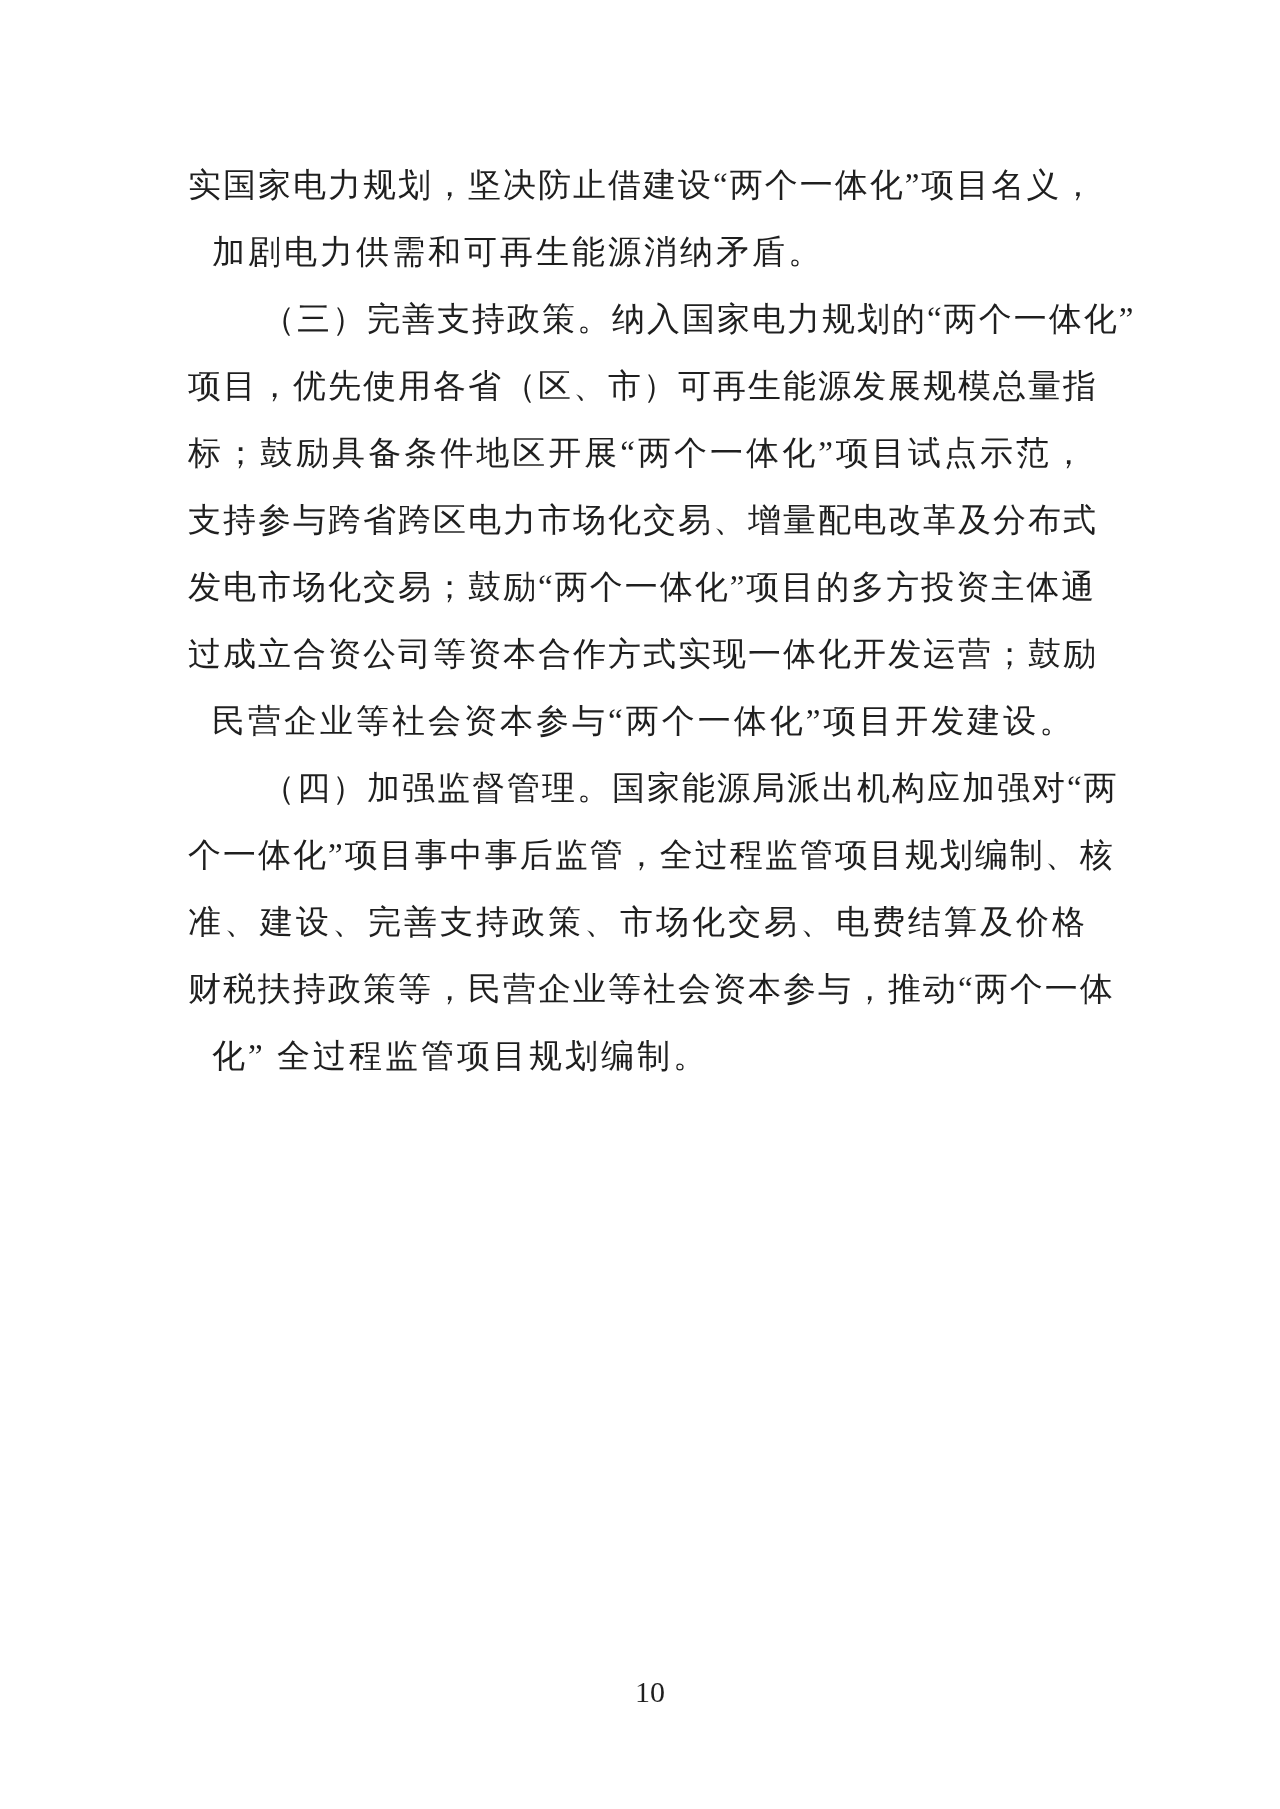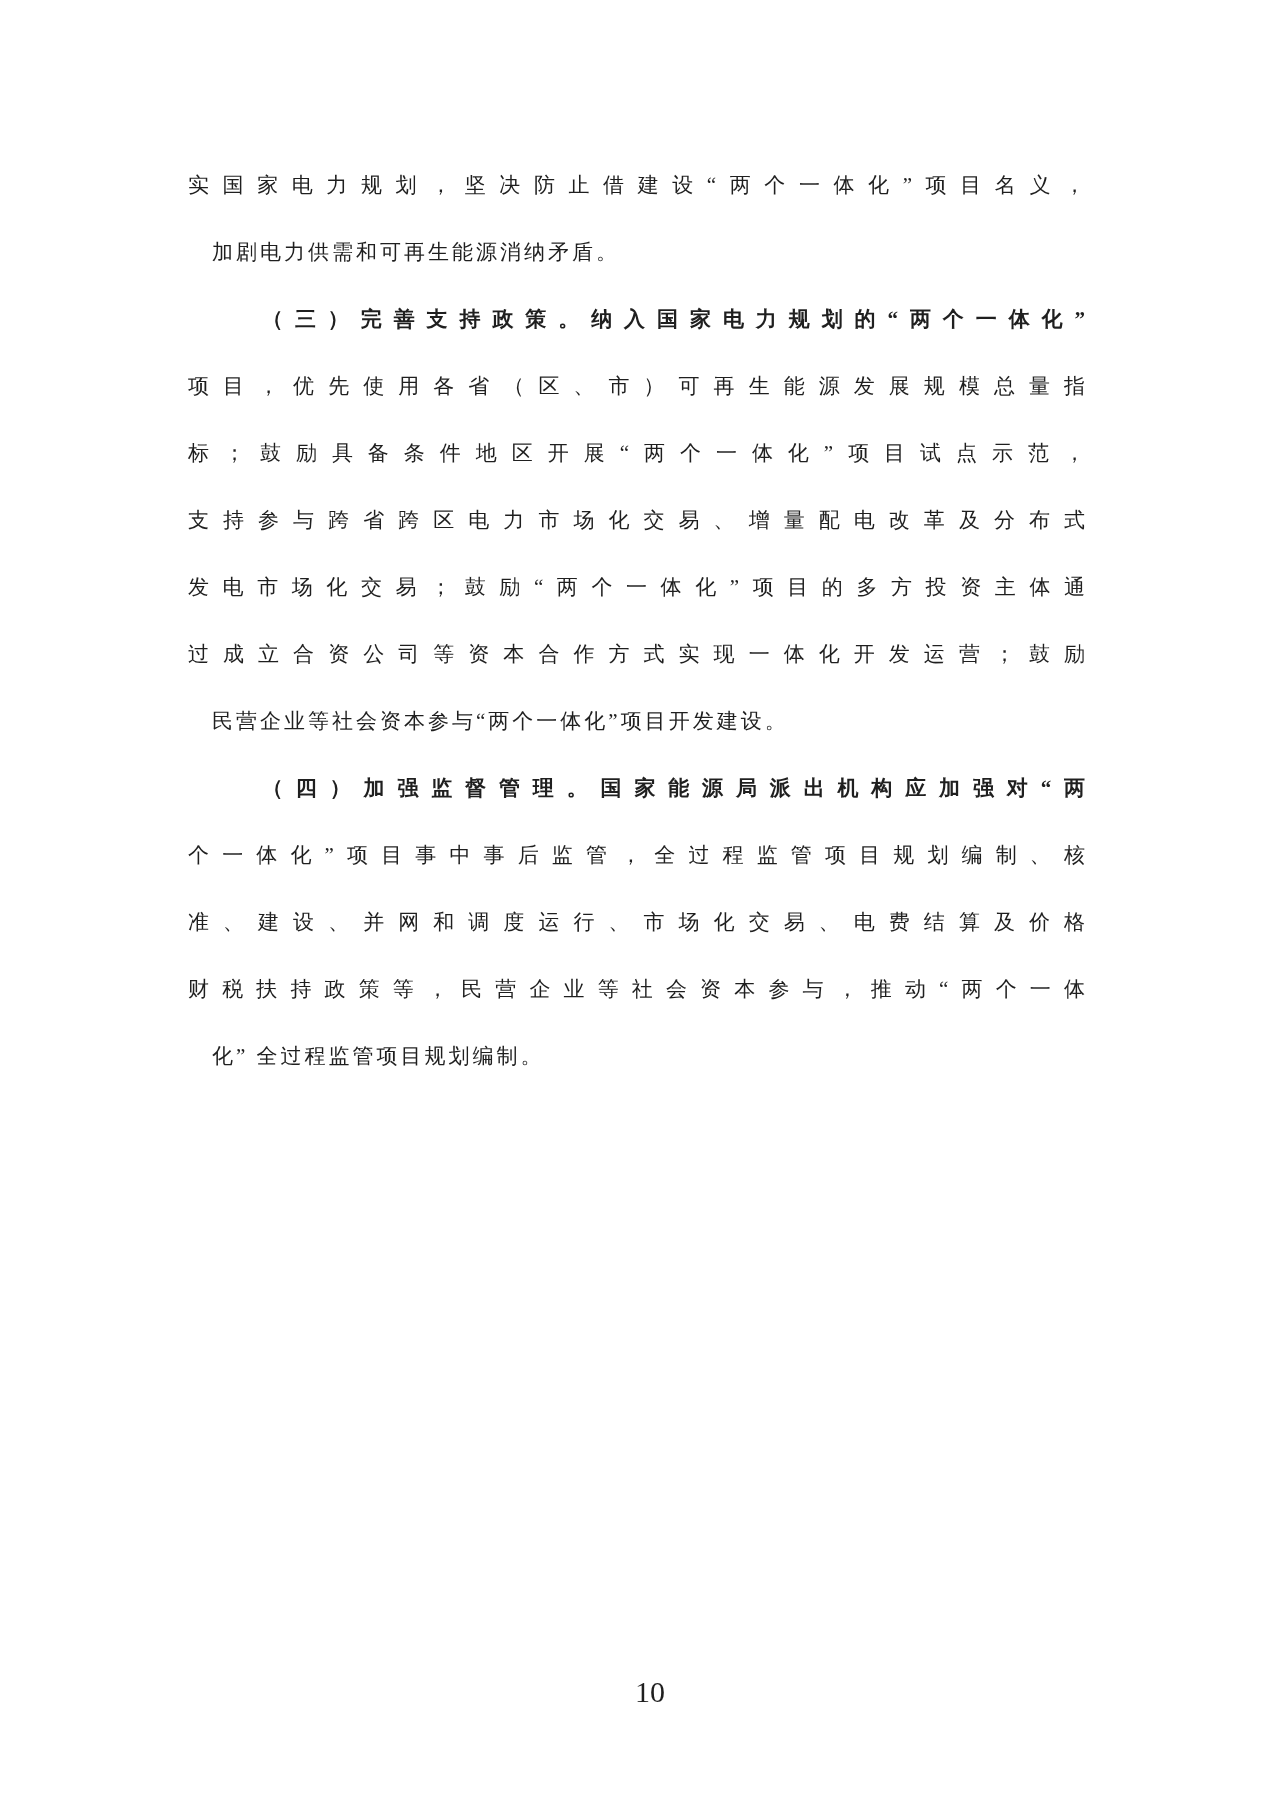--- a/index.html
+++ b/index.html
@@ -24,32 +24,31 @@
   }
   .paragraph {
     margin: 0;
     padding: 0;
   }
   .line {
     margin: 0;
     padding: 0;
     height: 67px;
     line-height: 67px;
-    font-size: 21px;
+    font-size: 33px;
     letter-spacing: 2px;
     white-space: nowrap;
     overflow: visible;
   }
   .line.j {
     text-align: justify;
     text-align-last: justify;
   }
   .line.indent {
     text-indent: 74px;
-    font-weight: bold;
   }
   .line.last {
     text-align: left;
     text-align-last: left;
     letter-spacing: 3px;
     margin-left: 24px;
   }
   .page-number {
     position: absolute;
     top: 1672px;
@@ -80,21 +79,21 @@
       <p class="line j">标；鼓励具备条件地区开展“两个一体化”项目试点示范，</p>
       <p class="line j">支持参与跨省跨区电力市场化交易、增量配电改革及分布式</p>
       <p class="line j">发电市场化交易；鼓励“两个一体化”项目的多方投资主体通</p>
       <p class="line j">过成立合资公司等资本合作方式实现一体化开发运营；鼓励</p>
       <p class="line last">民营企业等社会资本参与“两个一体化”项目开发建设。</p>
     </div>
 
     <div class="paragraph">
       <p class="line j indent">（四）加强监督管理。国家能源局派出机构应加强对“两</p>
       <p class="line j">个一体化”项目事中事后监管，全过程监管项目规划编制、核</p>
-      <p class="line j">准、建设、并网和调度运行、市场化交易、电费结算及价格</p>
+      <p class="line j">准、建设、完善支持政策、市场化交易、电费结算及价格</p>
       <p class="line j">财税扶持政策等，民营企业等社会资本参与，推动“两个一体</p>
       <p class="line last">化” 全过程监管项目规划编制。</p>
     </div>
 
   </div>
 
   <div class="page-number">10</div>
 
 </div>
 

